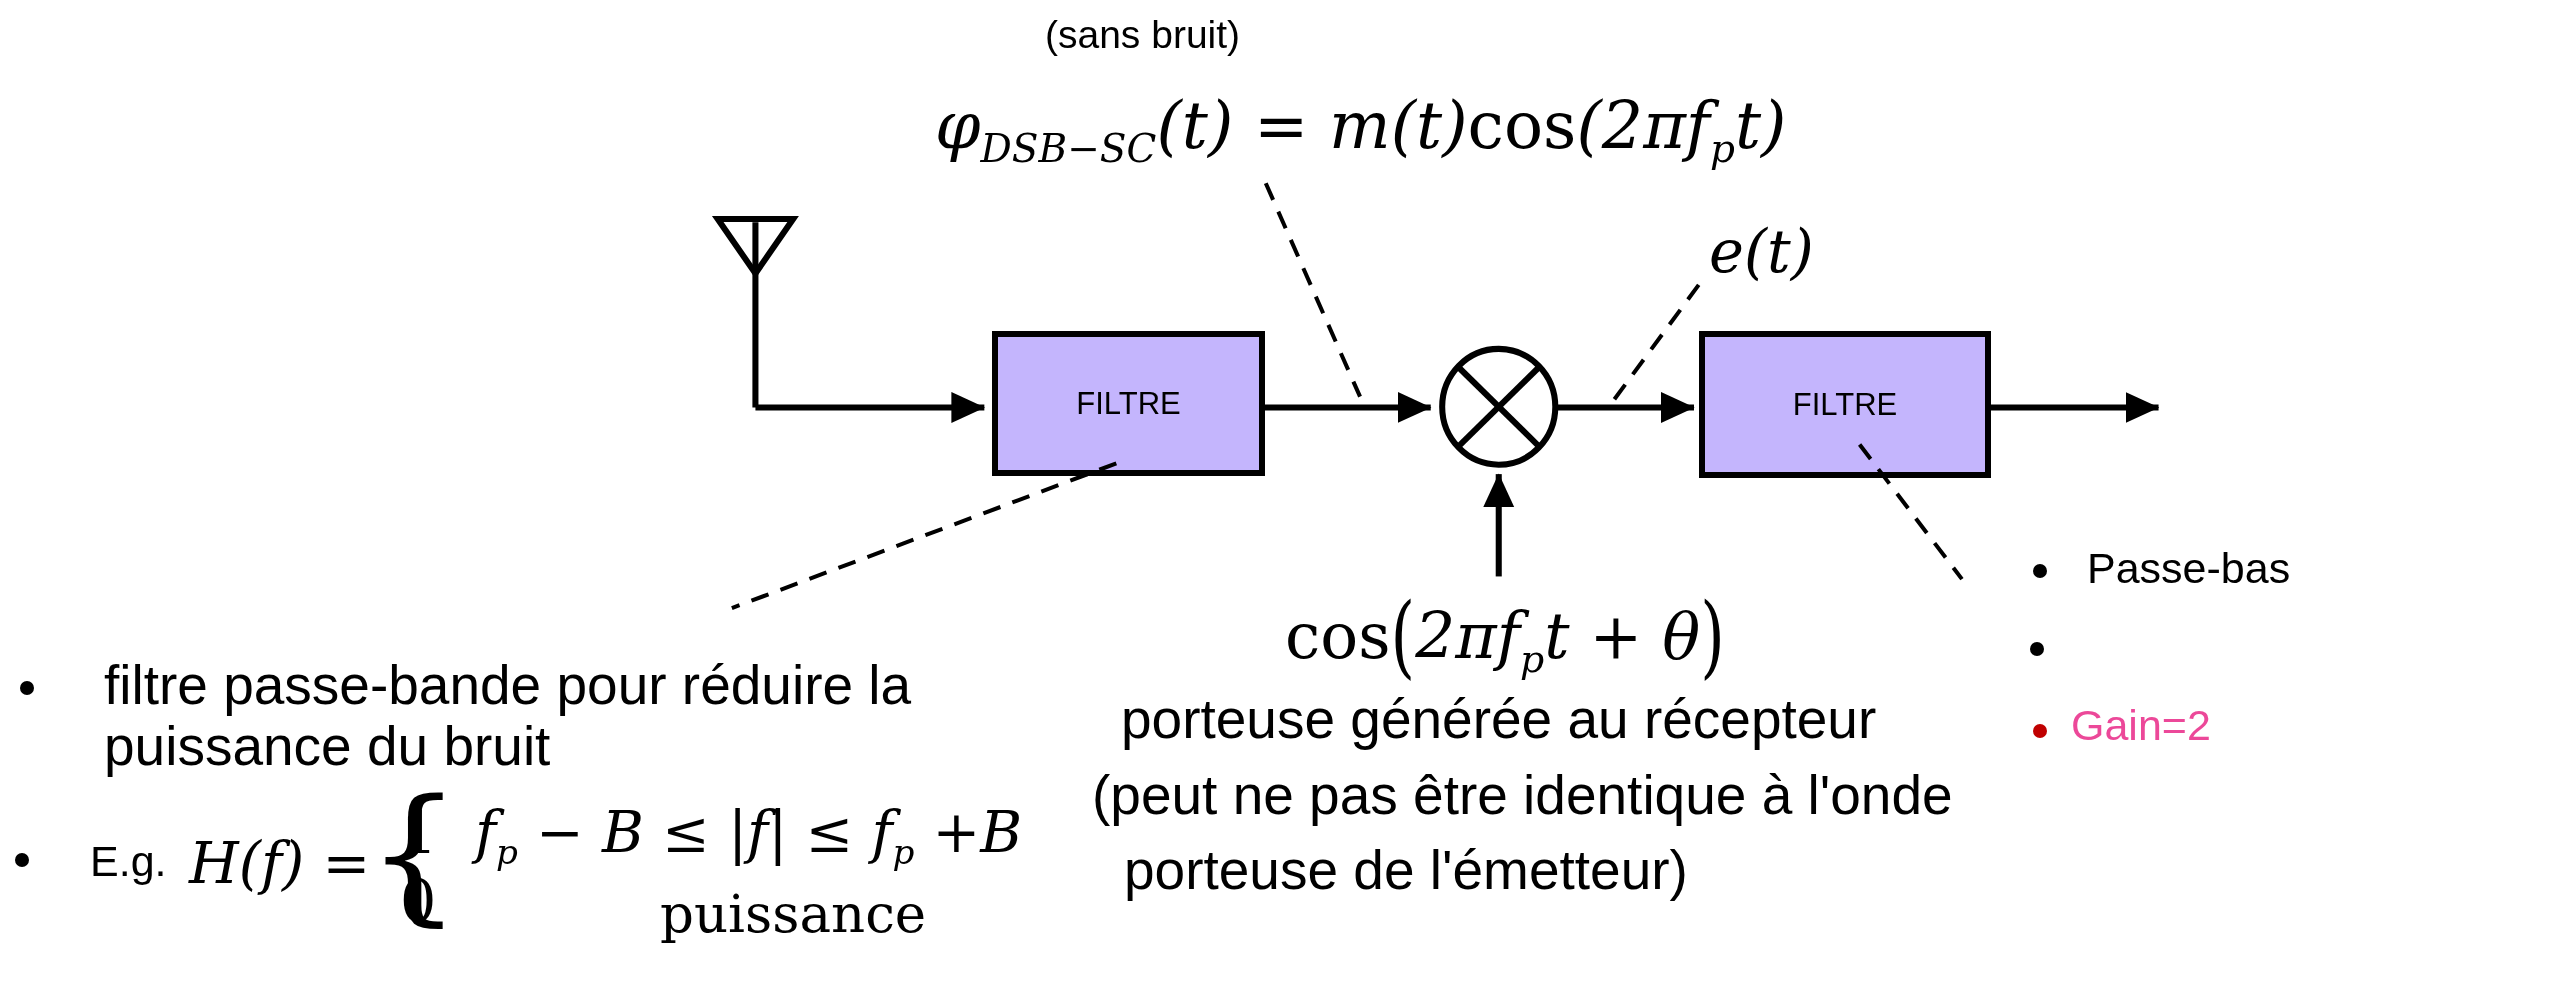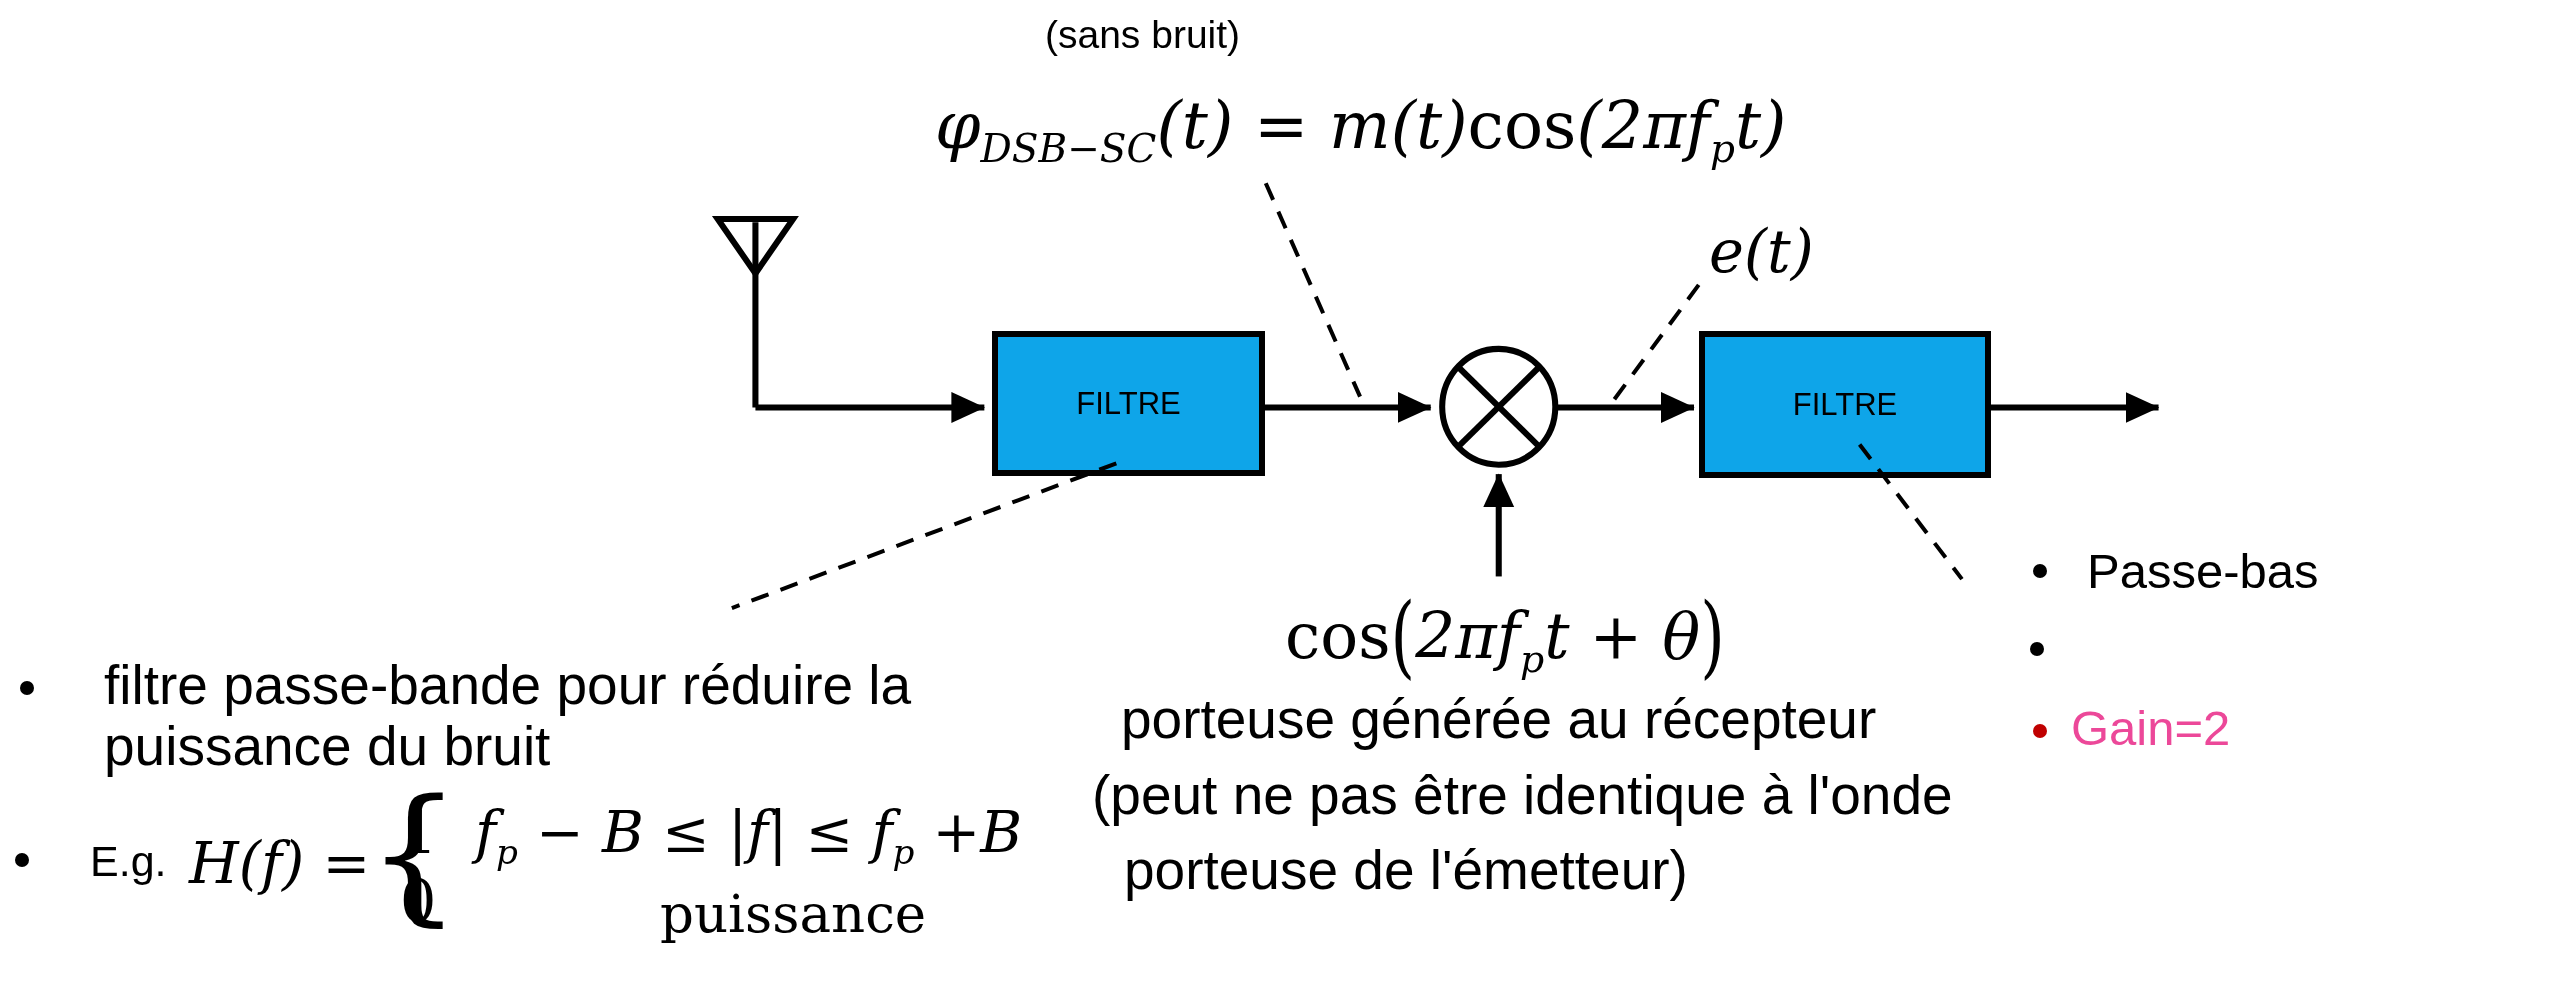--- a/index.html
+++ b/index.html
@@ -10,34 +10,34 @@
   .sans{font-family:"Liberation Sans",sans-serif;}
   .math{font-family:"DejaVu Serif",serif;font-style:normal;}
   .math i{font-style:italic;}
   .math .up{font-style:normal;}
   .math .paren{display:inline-block;font-style:normal;transform:scaleY(1.42);transform-origin:center;}
   sub{font-size:0.60em;line-height:0;}
   sub.caps{font-size:0.56em;letter-spacing:0.7px;}
   .serif-up{font-family:"DejaVu Serif",serif;font-style:normal;}
   .dot{position:absolute;width:14px;height:14px;border-radius:50%;background:#000;}
   .dot.red{background:var(--red,#C00000);}
-  .block{position:absolute;border:6px solid #000;background:#0ea5e9;box-sizing:border-box;
+  .block{position:absolute;border:6px solid #000;background:#c4b5fd;box-sizing:border-box;
          display:flex;align-items:center;justify-content:center;z-index:1;}
   .block .lbl{font-size:31px;letter-spacing:0px;}
   .wires{position:absolute;inset:0;z-index:5;pointer-events:none;}
   .red-text{color:#ec4899;}
   
   .t-nonoise{font-size:39px;margin-left:44px;}
   .t-inputf{font-size:65px;}
   .t-e{font-size:59px;}
   .t-outf{font-size:62px;}
   .t-carrierf{font-size:63px;}
   .t-caption{font-size:55px;}
   .t-body{font-size:55px;}
-  .t-right{font-size:49px;}
+  .t-right{font-size:43px;}
   .t-fcut{font-size:54px;}
   .t-eg{font-size:43px;}
   .t-hf{font-size:57px;}
   .t-brace{font-size:148px;font-family:"DejaVu Serif",serif;font-weight:400;}
   .t-case{font-size:57px;}
   .t-ailleurs{font-size:53px;}
 </style>
 </head>
 <body>
 

